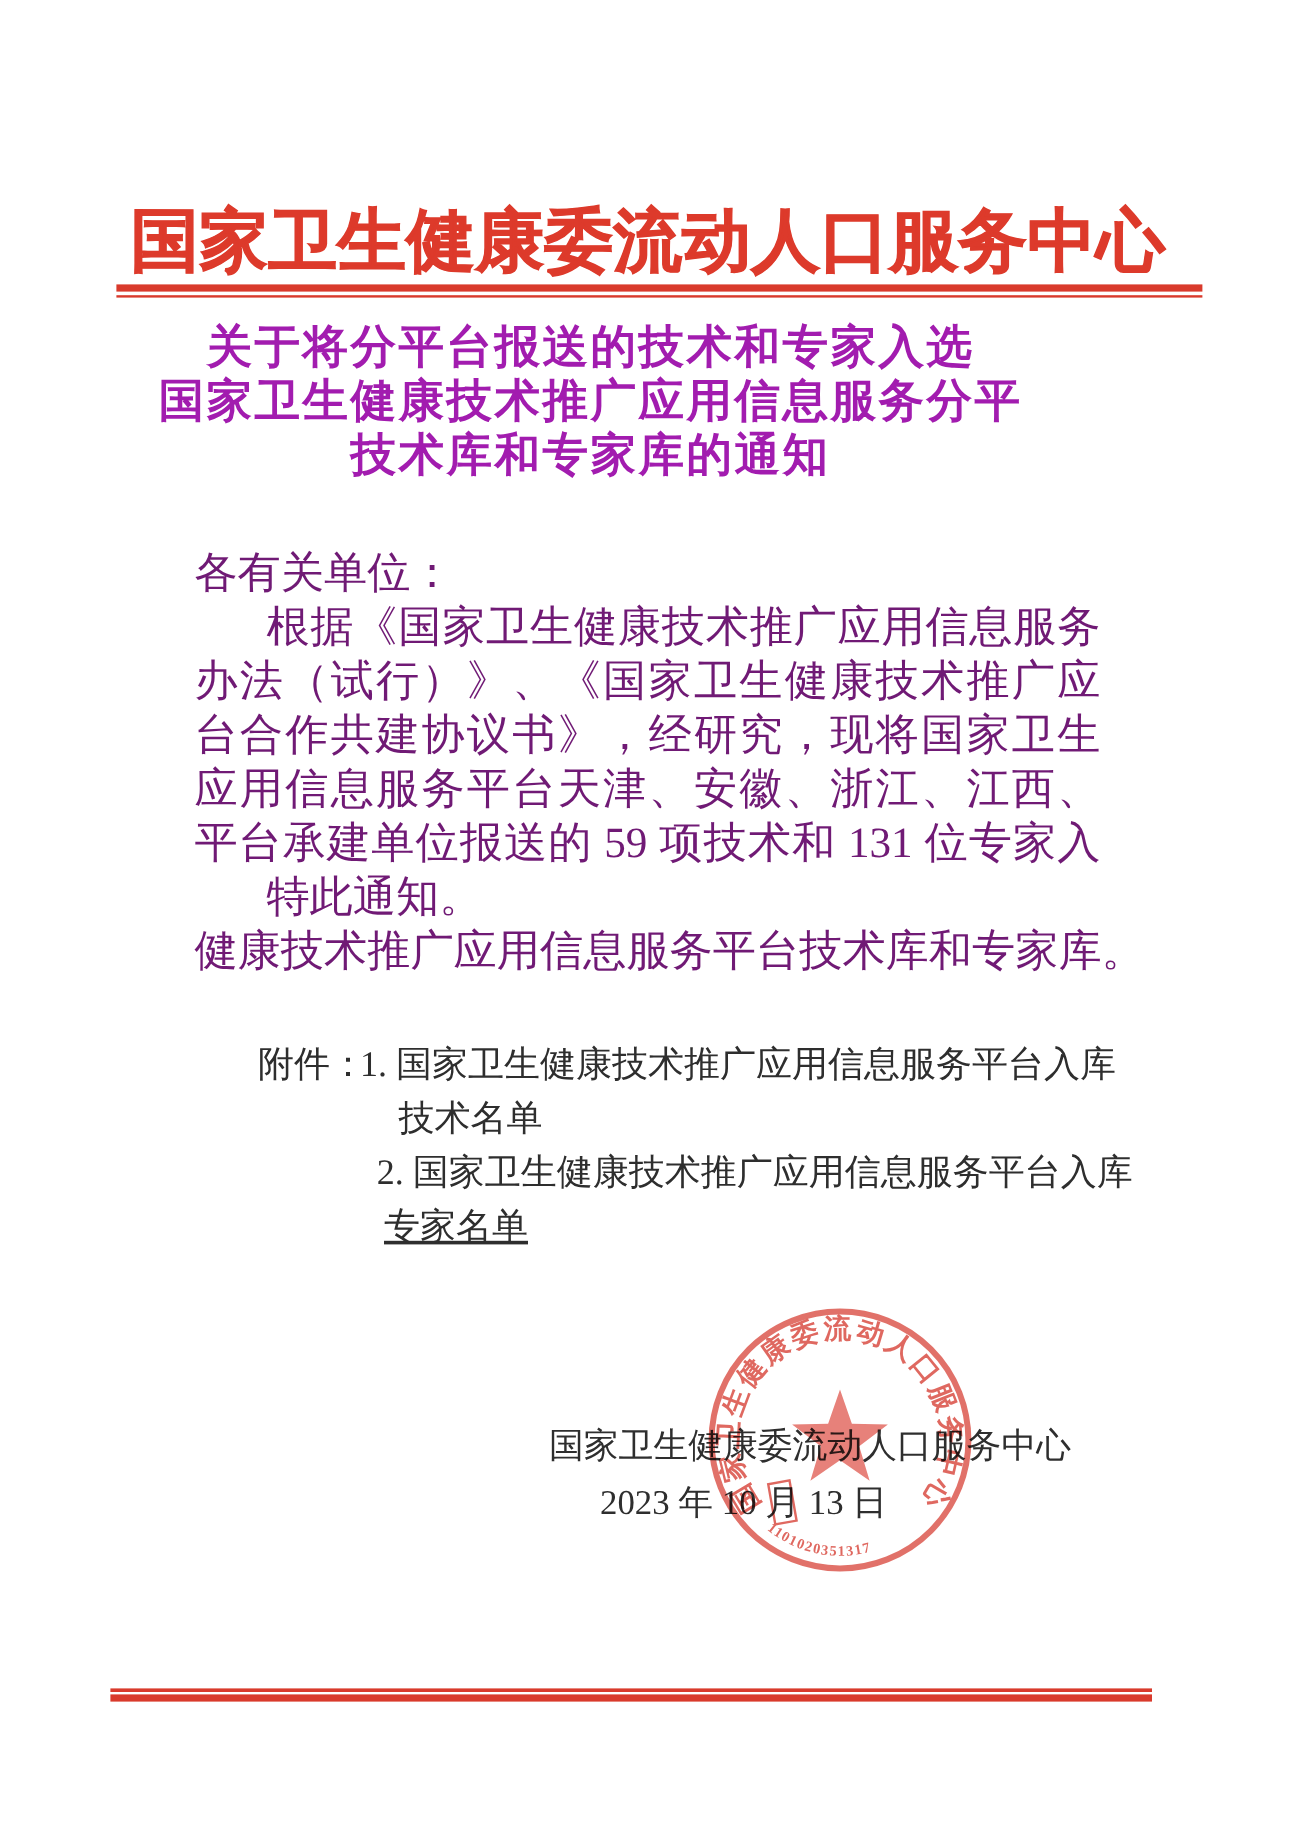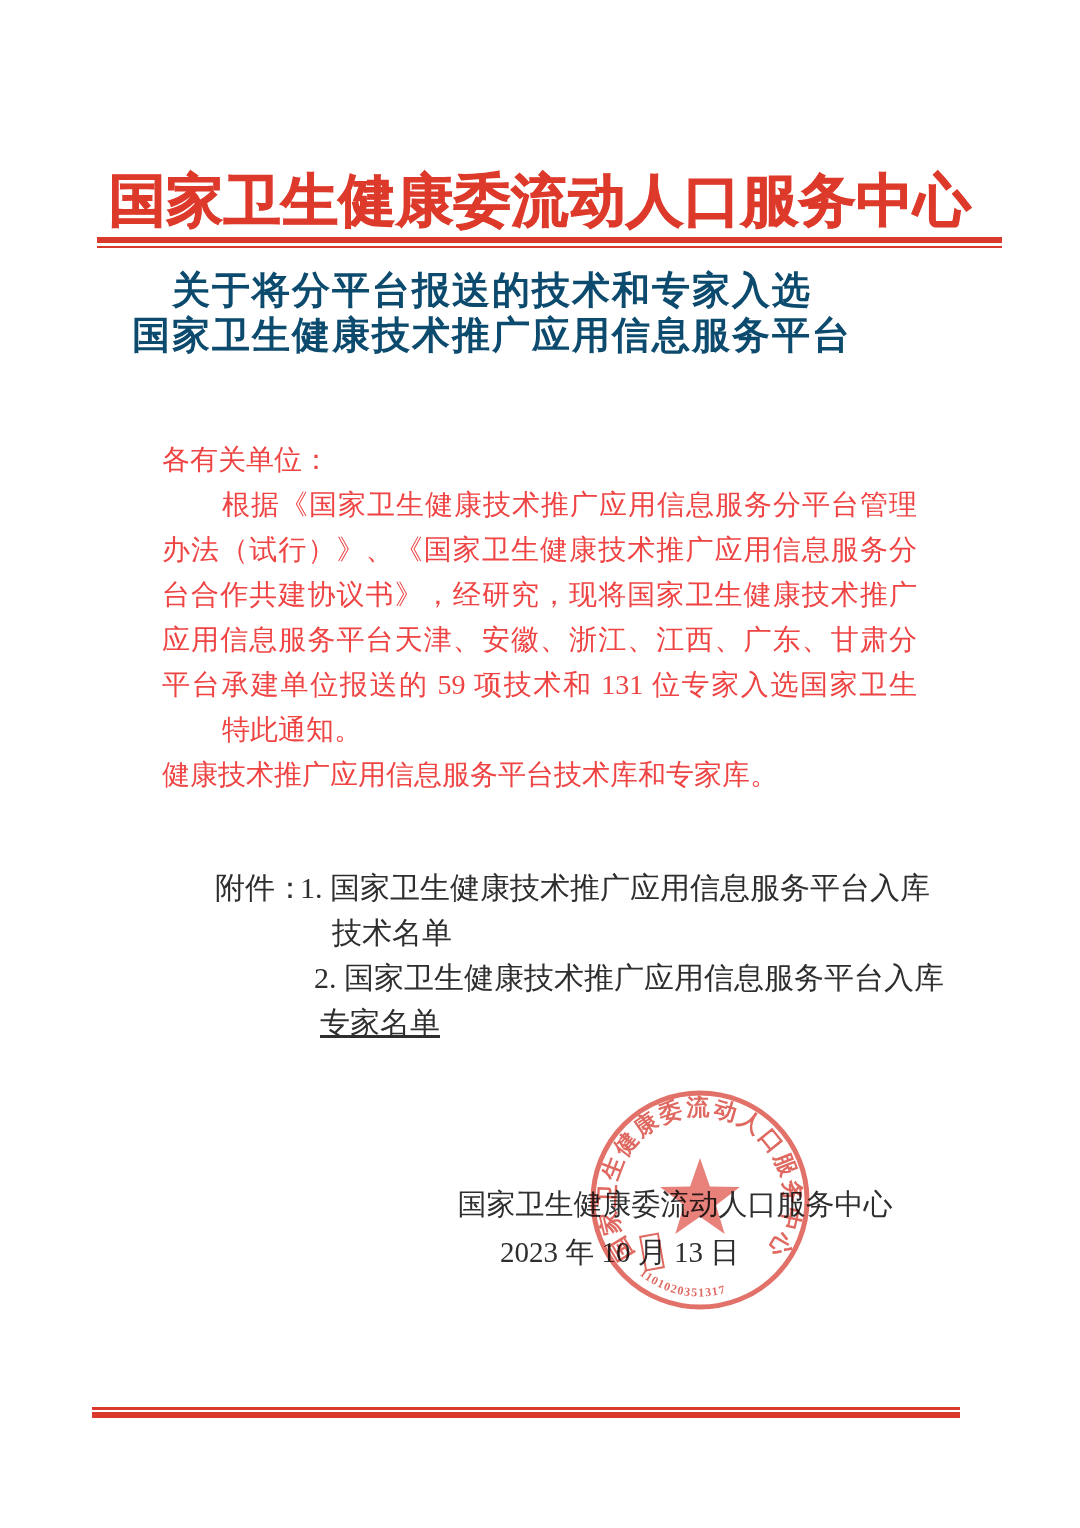--- a/index.html
+++ b/index.html
@@ -25,33 +25,33 @@
     white-space: nowrap;
   }
   .rule-top-thick { position: absolute; top: 237px; left: 97px;  width: 905px; height: 6px; background: #d93a2c; }
   .rule-top-thin  { position: absolute; top: 246px; left: 97px;  width: 905px; height: 2px; background: #d93a2c; }
 
   
   .doc-title {
     position: absolute;
     top: 268px; left: 0; width: 984px;
     text-align: center;
-    color: #0c4a6e;
+    color: #a21caf;
     font-size: 38px;
     font-weight: bold;
     letter-spacing: 2px;
     line-height: 45px;
   }
 
   
   .body-block {
     position: absolute;
-    top: 437px; left: 162px; width: 755px;
-    color: #ef4444;
-    font-size: 28px;
+    top: 455px; left: 162px; width: 755px;
+    color: #701a75;
+    font-size: 36px;
     line-height: 45px;
   }
   .bline { height: 45px; white-space: nowrap; }
   .bline.fill { text-align: justify; text-align-last: justify; white-space: normal; overflow: hidden; }
   .bline.indent { padding-left: 60px; }
   .bline.indent.fill { width: 695px; }
 
   
   .attach { position: absolute; top: 865px; left: 0; width: 1080px; color: #2e2e2e; font-size: 30px; line-height: 45px; }
   .att-label  { position: absolute; left: 215px; top: 0; white-space: nowrap; }
@@ -85,21 +85,22 @@
 <body>
 
 <div id="page">
 
   <div class="letterhead">国家卫生健康委流动人口服务中心</div>
   <div class="rule-top-thick"></div>
   <div class="rule-top-thin"></div>
 
   <div class="doc-title">
     <div>关于将分平台报送的技术和专家入选</div>
-    <div>国家卫生健康技术推广应用信息服务平台</div>
+    <div>国家卫生健康技术推广应用信息服务分平</div>
+    <div>技术库和专家库的通知</div>
   </div>
 
   <div class="body-block">
     <div class="bline">各有关单位：</div>
     <div class="bline fill indent">根据《国家卫生健康技术推广应用信息服务分平台管理</div>
     <div class="bline fill">办法（试行）》、《国家卫生健康技术推广应用信息服务分平</div>
     <div class="bline fill">台合作共建协议书》，经研究，现将国家卫生健康技术推广</div>
     <div class="bline fill">应用信息服务平台天津、安徽、浙江、江西、广东、甘肃分</div>
     <div class="bline fill">平台承建单位报送的 59 项技术和 131 位专家入选国家卫生</div>
     <div class="bline indent">特此通知。</div>

